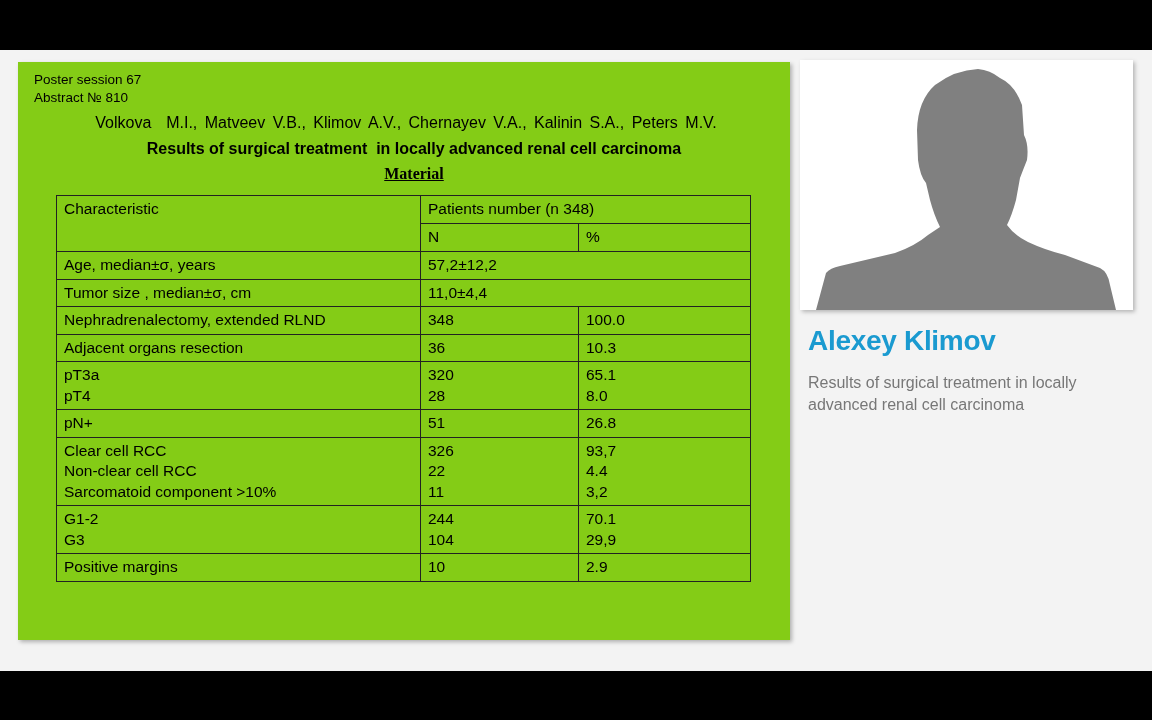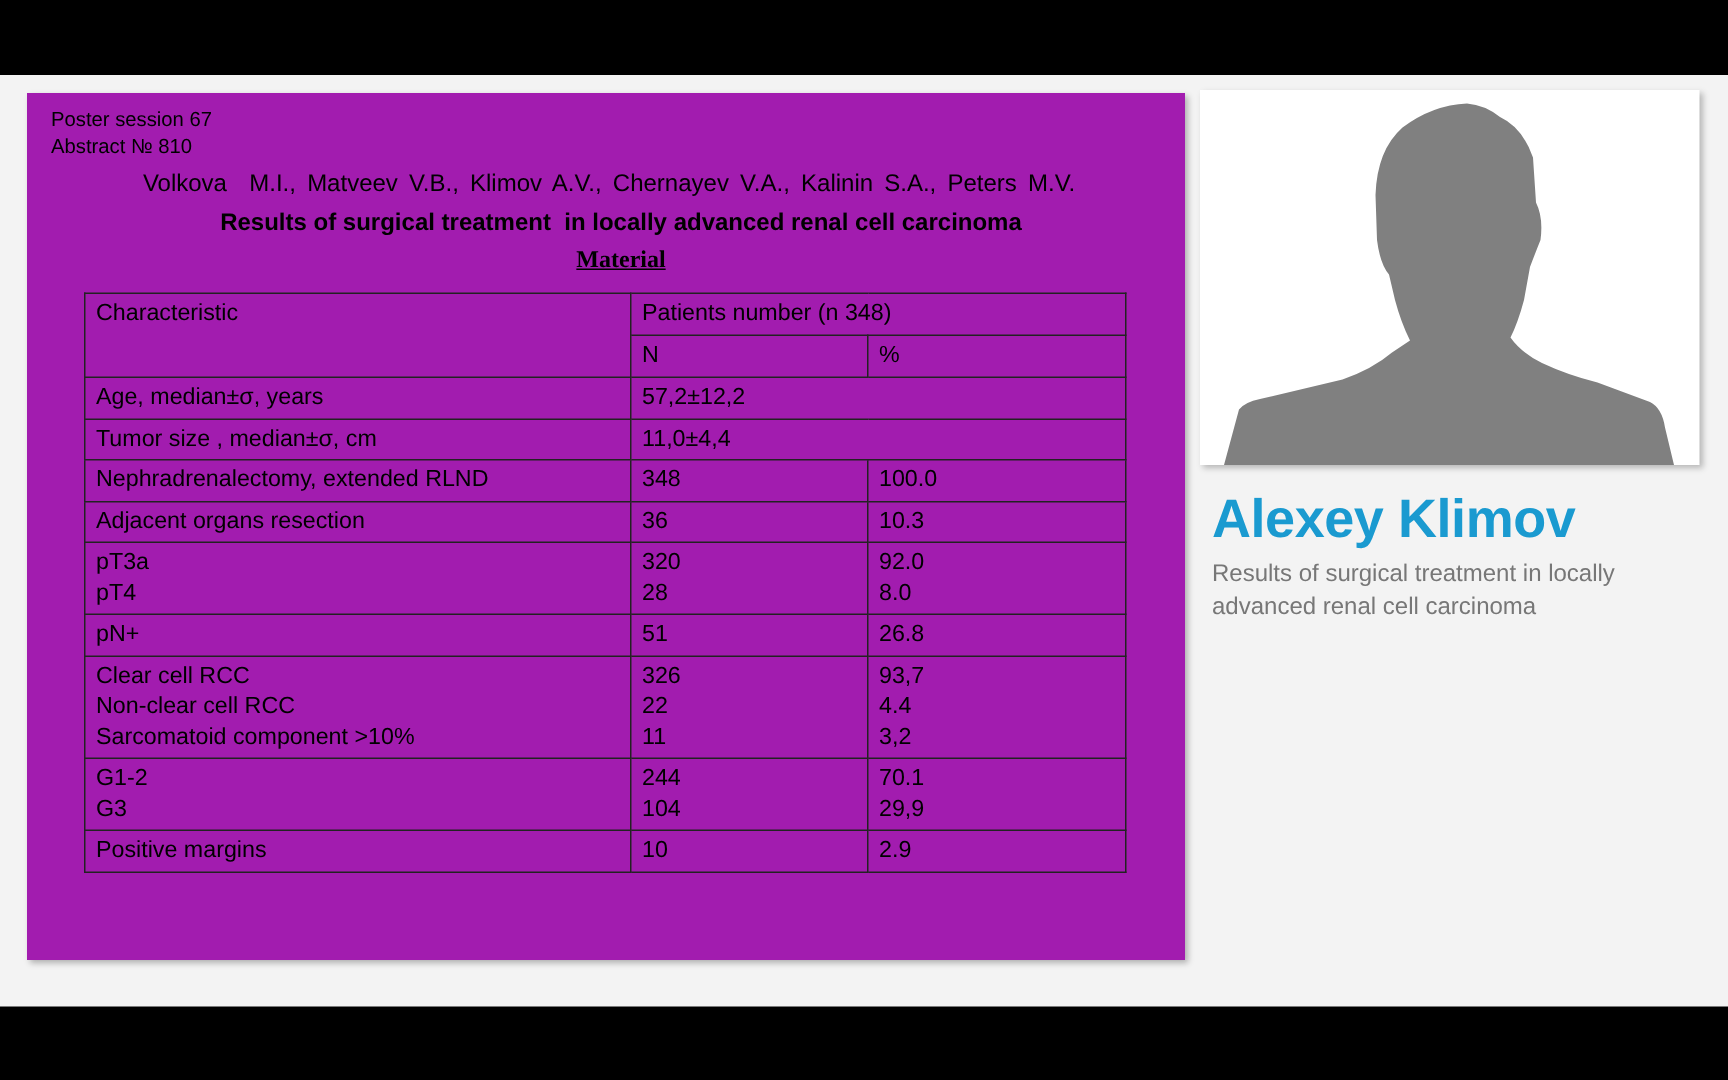--- a/index.html
+++ b/index.html
@@ -6,21 +6,21 @@
   body {
     width:1152px; height:720px; background:#000; position:relative; overflow:hidden;
     font-family: "Liberation Sans", sans-serif;
   }
   .stage {
     position:absolute; left:0; top:50px; width:1152px; height:621px;
     background:#f3f3f3;
   }
   .slide {
     position:absolute; left:18px; top:12px; width:772px; height:578px;
-    background:#a21caf;
+    background:#84cc16;
     box-shadow: 2px 2px 4px rgba(0,0,0,0.28);
     color:#000;
   }
   .session { position:absolute; left:16px; top:9px; font-size:13.5px; line-height:18px; }
   .authors {
     position:absolute; left:0; width:772px; top:52px; text-align:center;
     font-size:16px; word-spacing:3px; padding-left:4px; box-sizing:border-box;
   }
   .title {
     position:absolute; left:0; width:772px; top:78px; text-align:center;
@@ -40,21 +40,21 @@
   td.c1 { width:349px;margin-left:28px; }
   td.c2 { width:143px; }
   td.c3 { width:157px; }
   .line { display:block; white-space:nowrap; }
 
   .photo {
     position:absolute; left:800px; top:10px; width:333px; height:250px;
     background:#fff; box-shadow: 2px 2px 4px rgba(0,0,0,0.25); overflow:hidden;
   }
   .speaker-name {
-    position:absolute; left:808px; top:275px; font-size:36px; font-weight:bold;
+    position:absolute; left:808px; top:275px; font-size:28px; font-weight:bold;
     color:#1a9ad0; letter-spacing:-0.3px;
   }
   .speaker-talk {
     position:absolute; left:808px; top:322px; width:330px;
     font-size:16px; line-height:22px; color:#777;
   }
 </style>
 </head>
 <body>
 
@@ -115,21 +115,21 @@
           <tr>
             <td class="c1">
               <span class="line">pT3a</span>
               <span class="line">pT4</span>
             </td>
             <td class="c2">
               <span class="line">320</span>
               <span class="line">28</span>
             </td>
             <td class="c3">
-              <span class="line">92.0</span>
+              <span class="line">65.1</span>
               <span class="line">8.0</span>
             </td>
           </tr>
           <tr>
             <td class="c1">
               <span class="line">pN+</span>
             </td>
             <td class="c2">
               <span class="line">51</span>
             </td>

